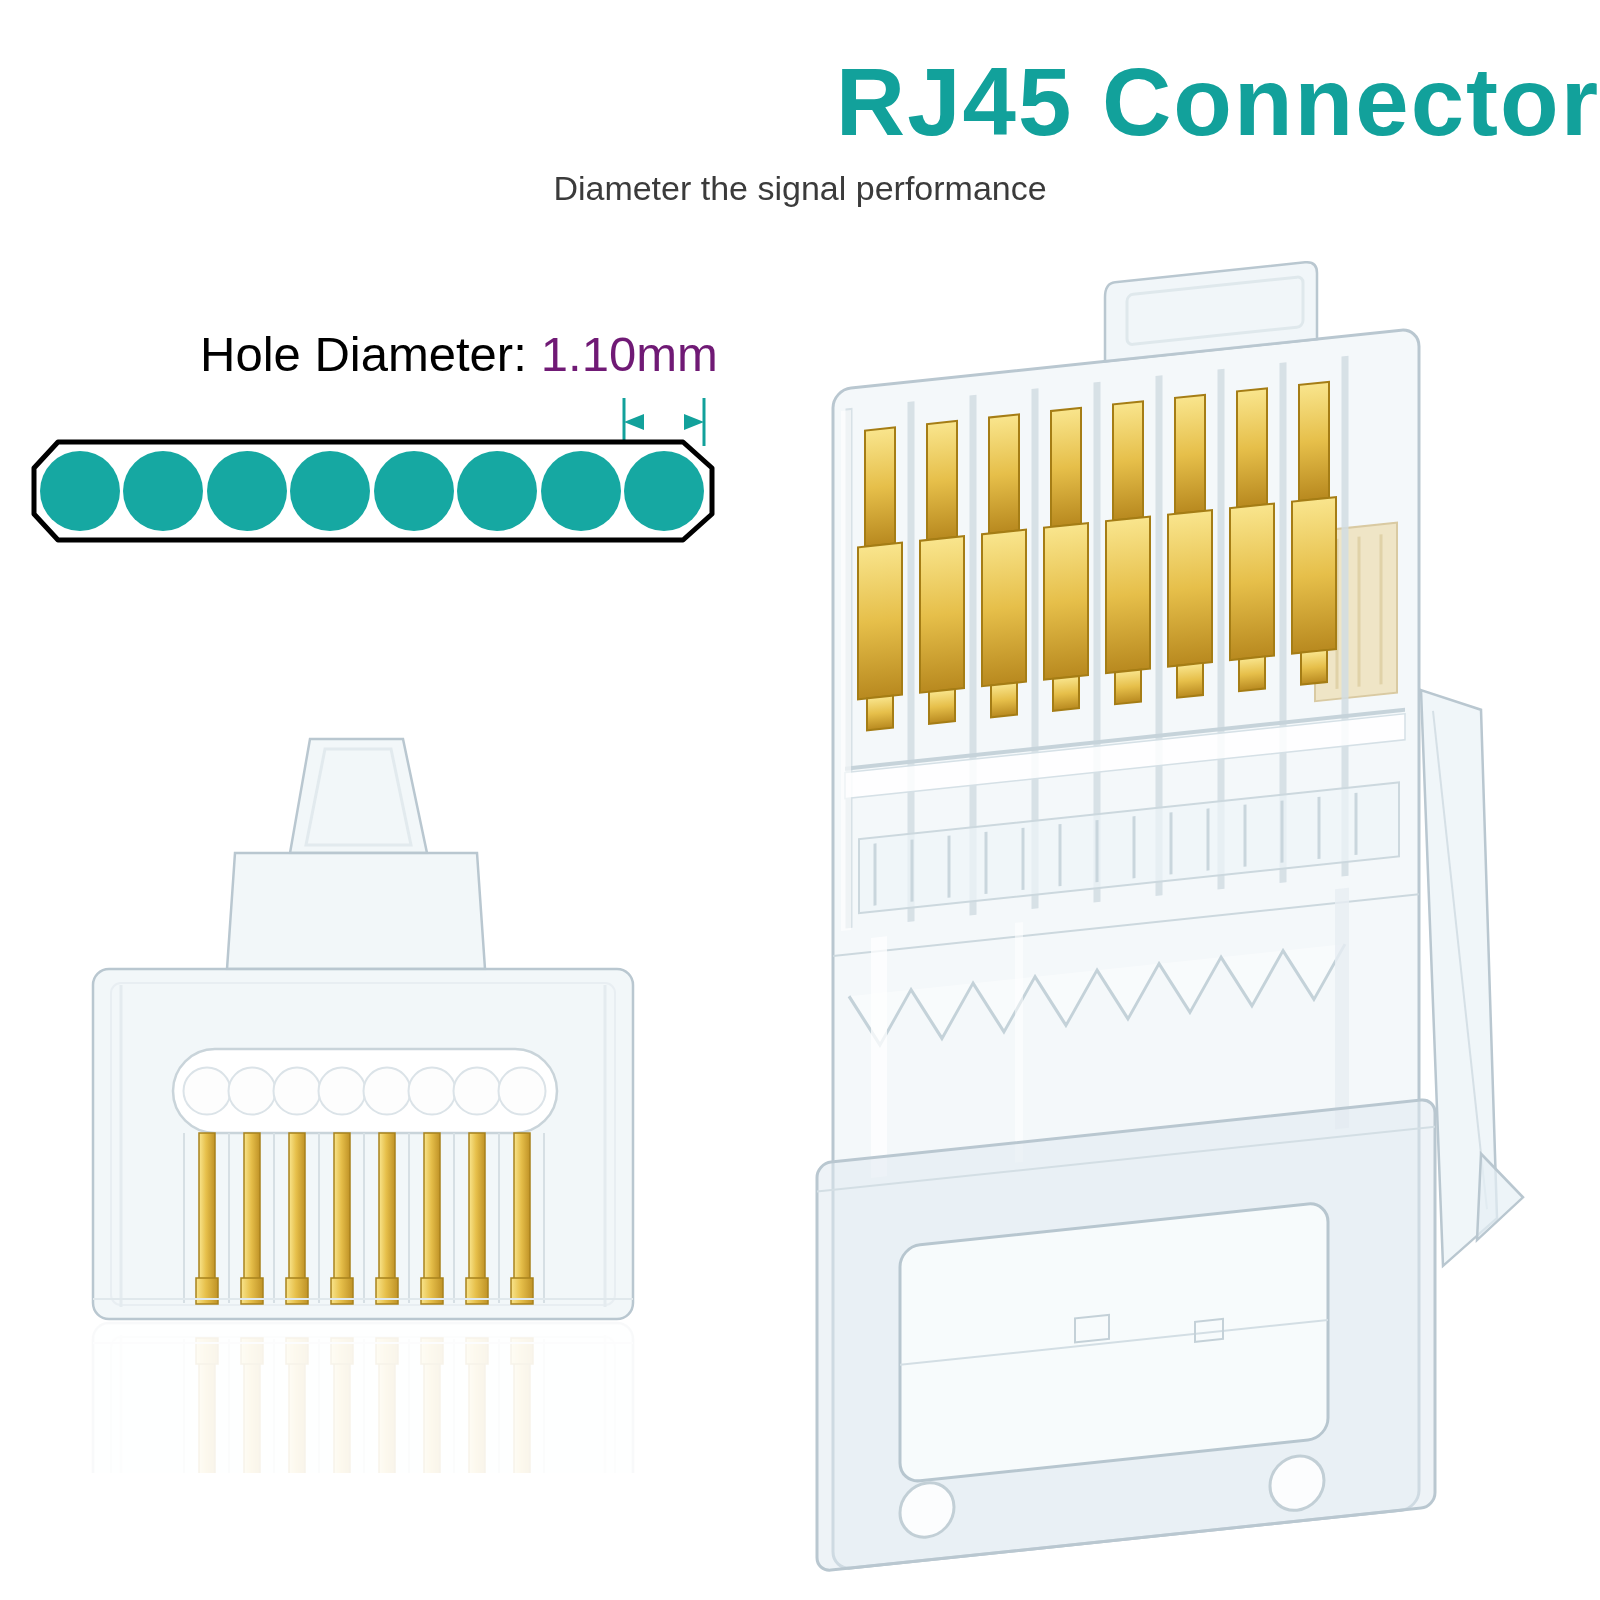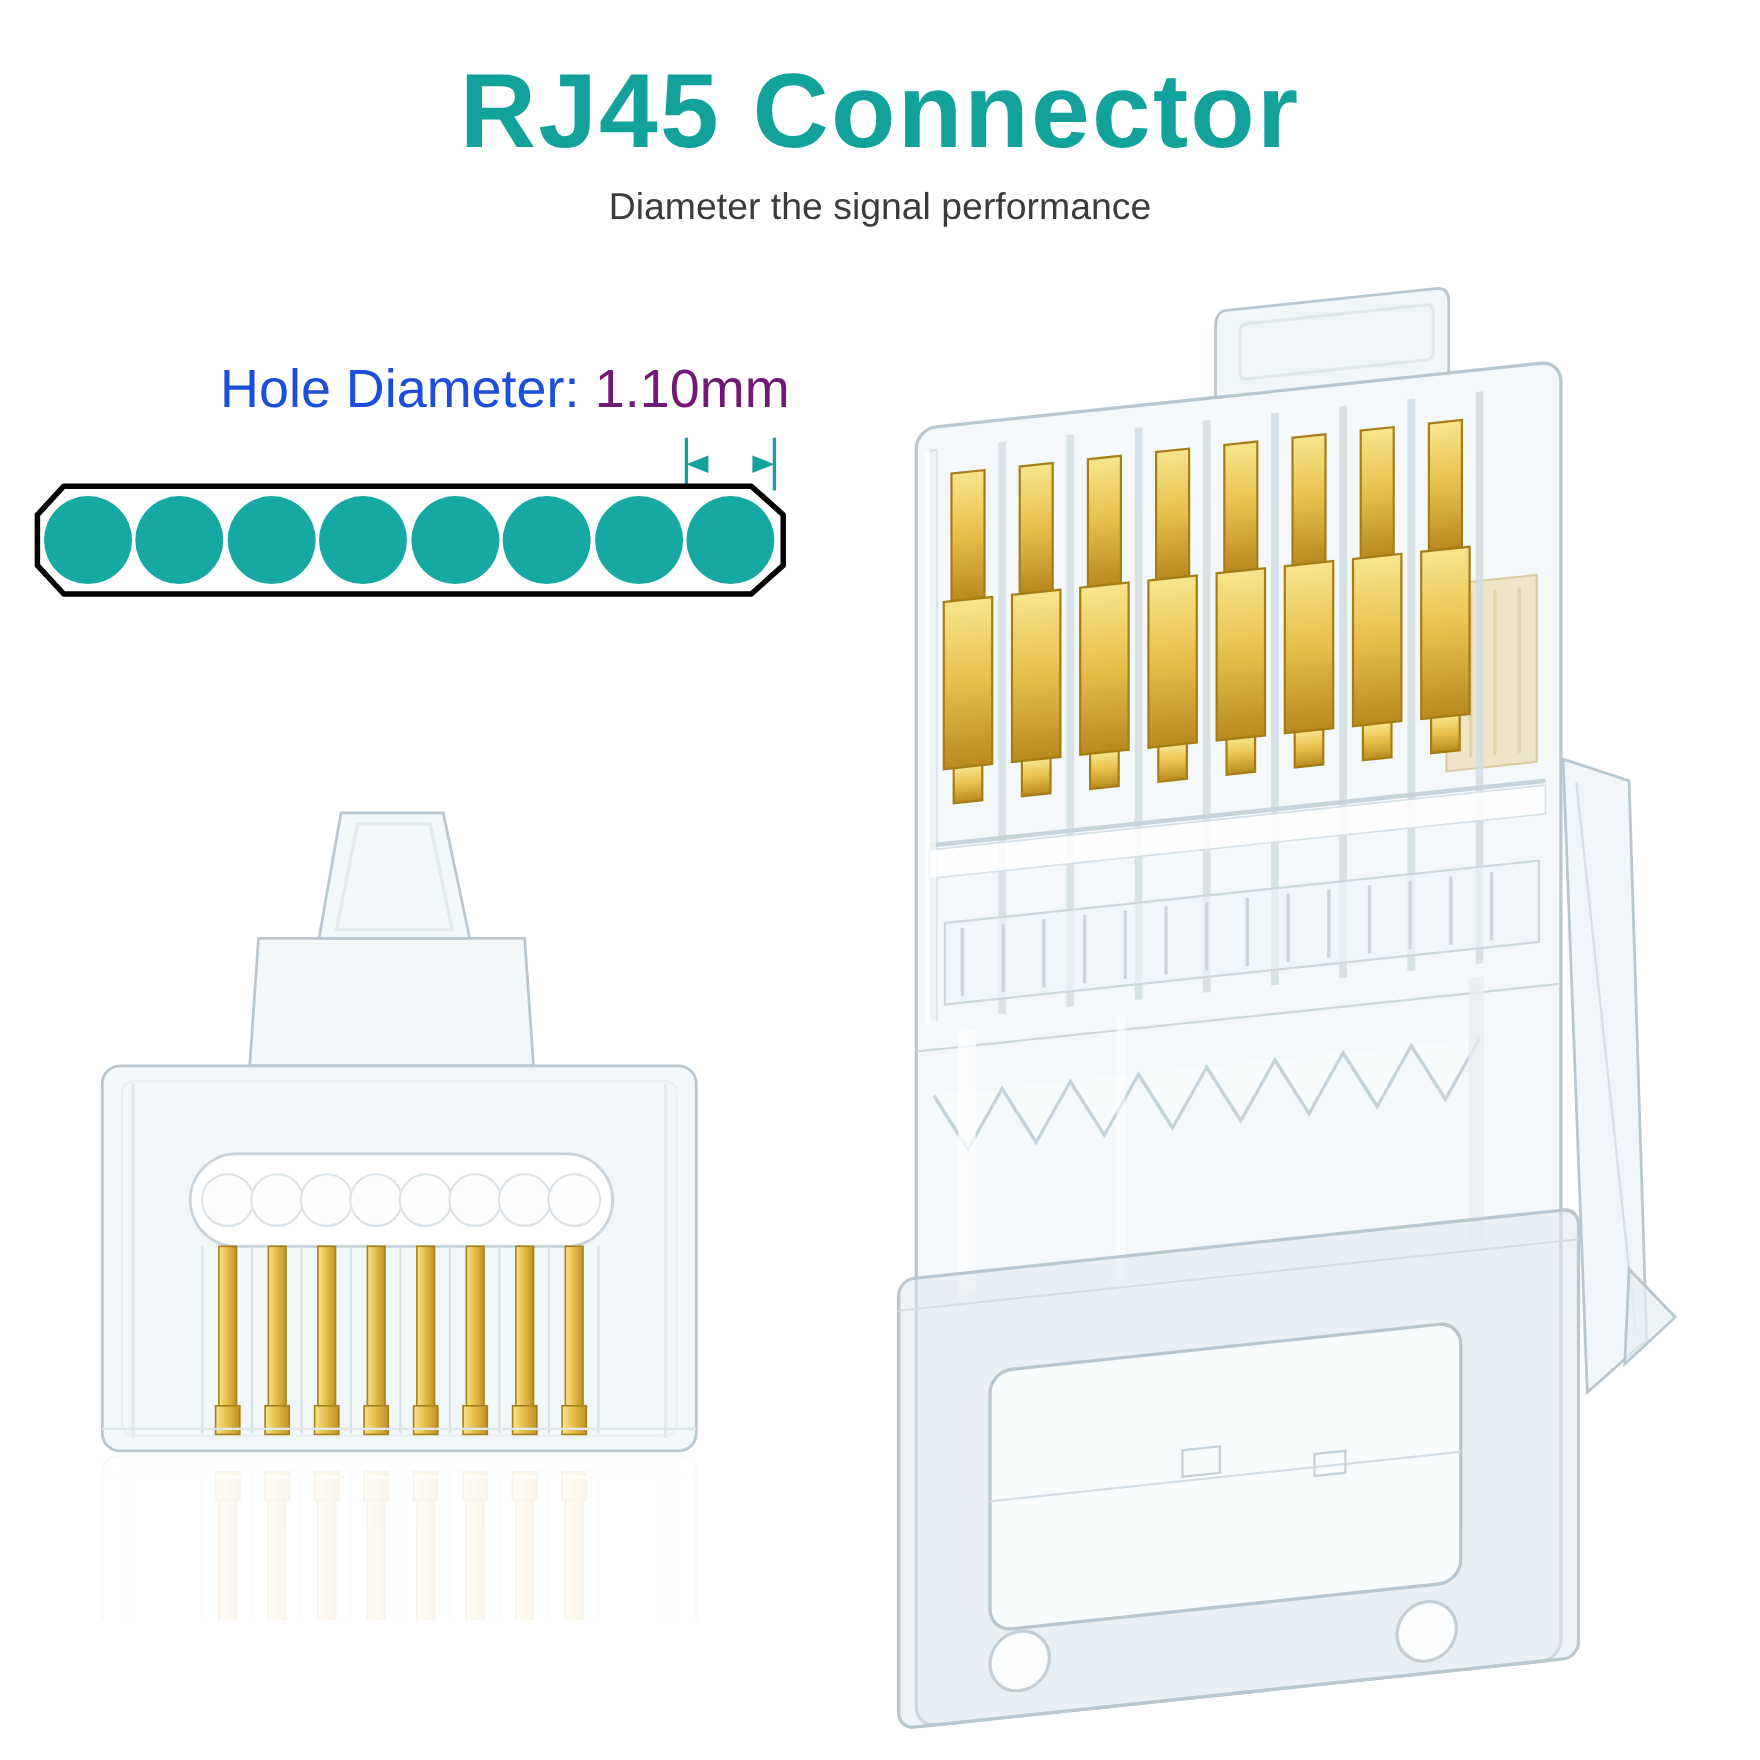--- a/index.html
+++ b/index.html
@@ -1,24 +1,24 @@
 <!DOCTYPE html>
 <html><head>
 <meta charset="utf-8">
 <style>
   * { margin:0; padding:0; box-sizing:border-box; }
   html,body { background:#ffffff; font-family:"Liberation Sans", sans-serif; }
   .canvas { position:relative; width:1600px; height:1600px; background:#ffffff; overflow:hidden; }
 
   .header { position:absolute; top:52px; left:0; width:100%; text-align:center; }
-  .header h1 { font-size:96px; font-weight:bold; color:#12a19b; letter-spacing:2px; line-height:1.05; }
+  .header h1 { font-size:96px; font-weight:bold; color:#12a19b; letter-spacing:2px; line-height:1.05;text-align:right; }
   .header p  { font-size:34px; color:#3b3b3b; margin-top:16px; font-weight:400; }
 
   .annotation { position:absolute; left:200px; top:326px; font-size:49px; font-weight:400; white-space:nowrap; }
-  .annotation .label { color:#1d4ed8; }
+  .annotation .label { color:#000000; }
   .annotation .value { color:#701a75; margin-left:14px; }
 
   svg.dim       { position:absolute; left:612px; top:396px; }
   svg.schematic { position:absolute; left:28px;  top:438px; }
   svg.front     { position:absolute; left:85px;  top:733px; }
   svg.persp     { position:absolute; left:775px; top:252px; }
 </style>
 </head>
 <body>
 

